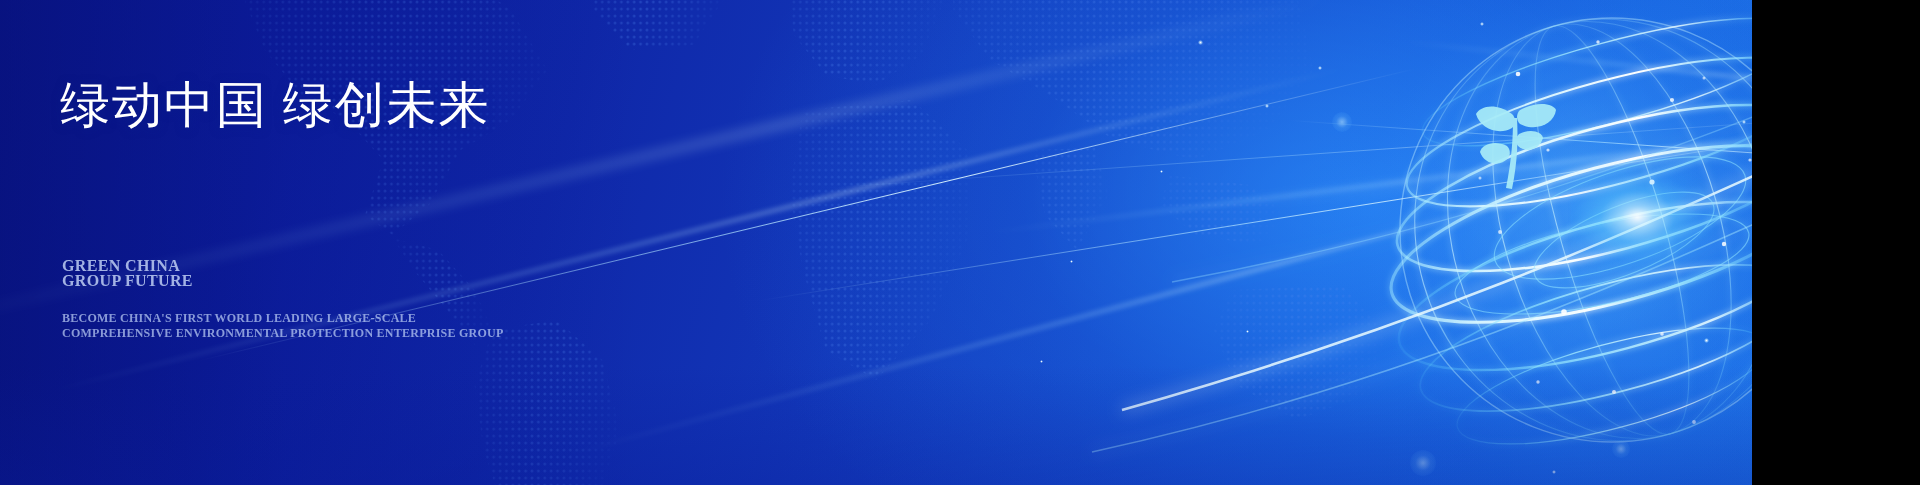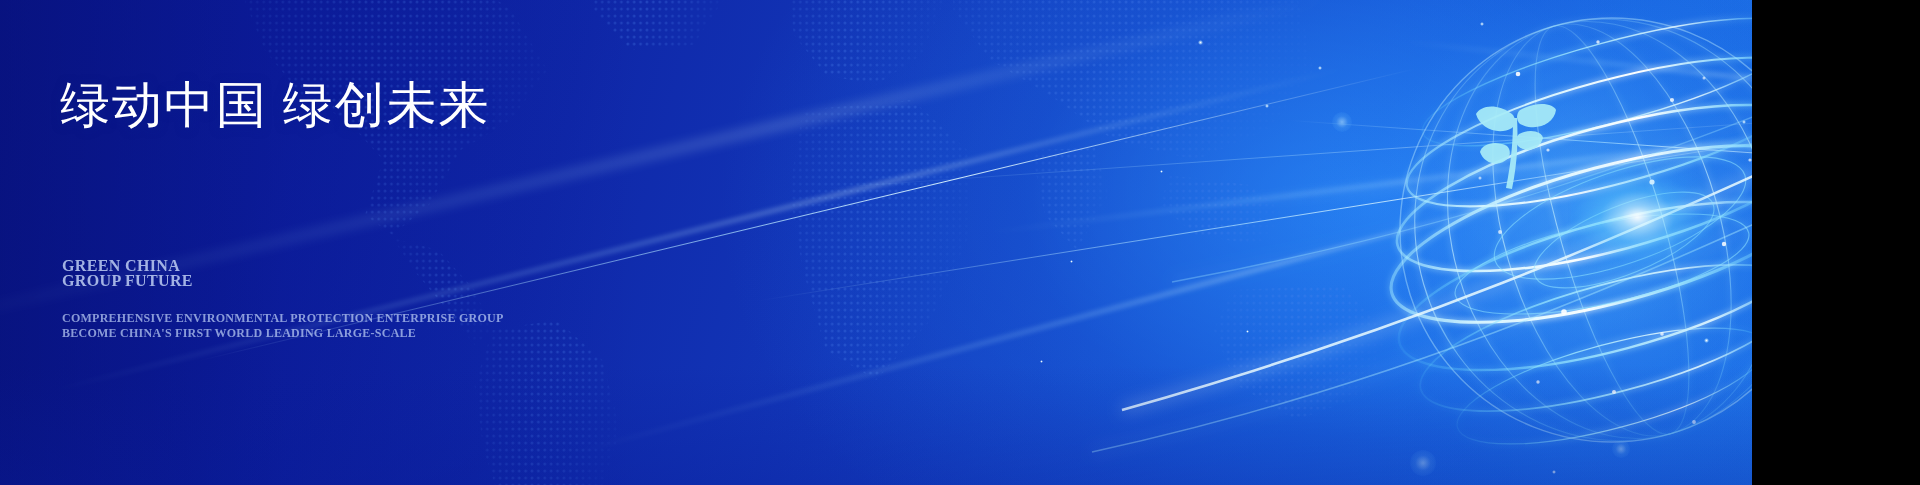--- a/index.html
+++ b/index.html
@@ -349,18 +349,18 @@
     <div class="headline">
       <span class="l1">绿动中国  绿创未来</span>
     </div>
 
     <div class="sub-en">
       <span>GREEN CHINA</span>
       <span>GROUP FUTURE</span>
     </div>
 
     <div class="tagline-en">
+      <span>BECOME CHINA'S FIRST WORLD LEADING LARGE-SCALE</span>
       <span>COMPREHENSIVE ENVIRONMENTAL PROTECTION ENTERPRISE GROUP</span>
-      <span>BECOME CHINA'S FIRST WORLD LEADING LARGE-SCALE</span>
     </div>
 
   </div>
 </div>
 
 </body></html>

